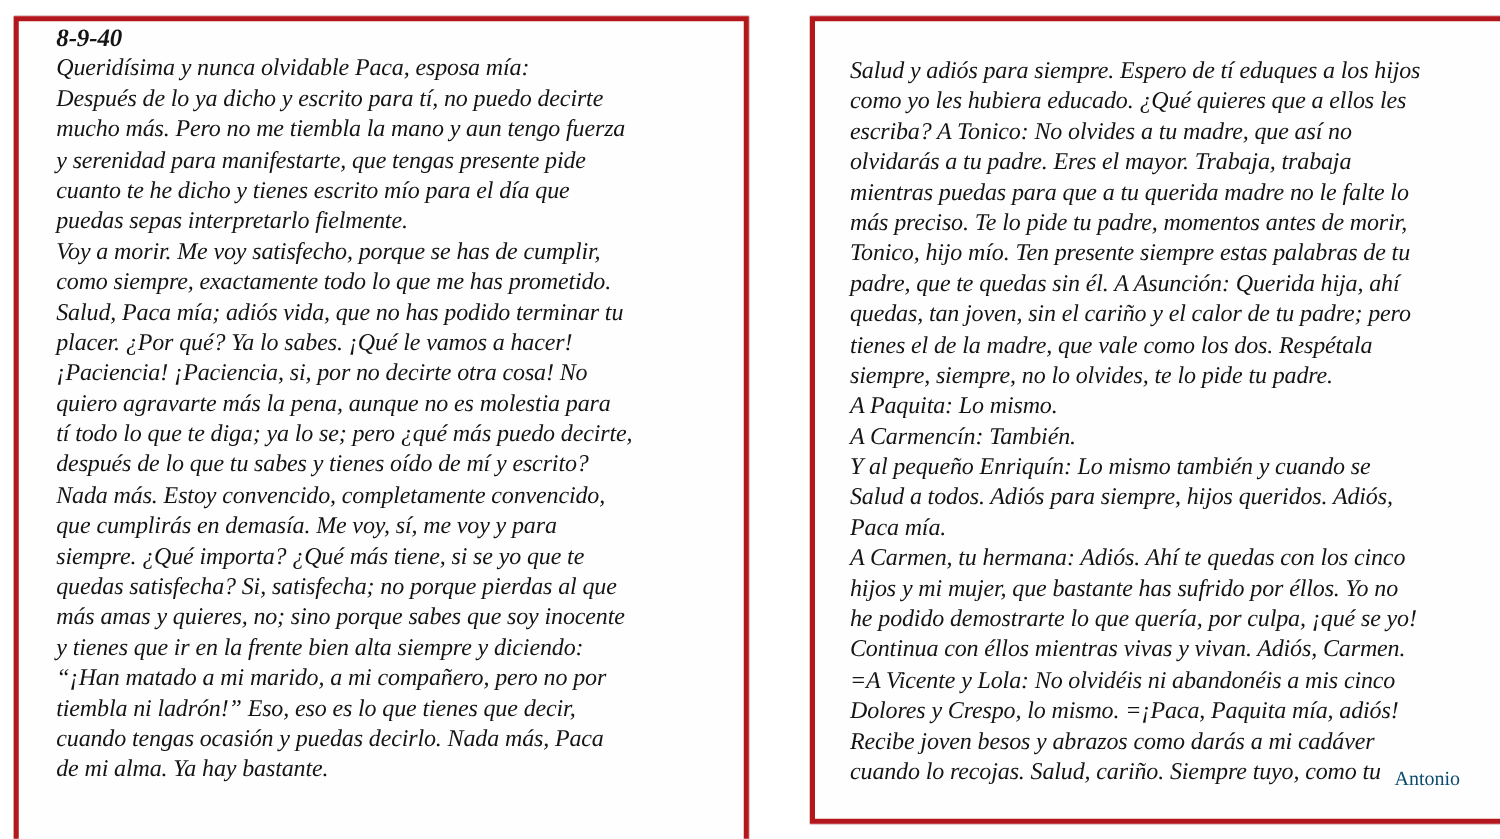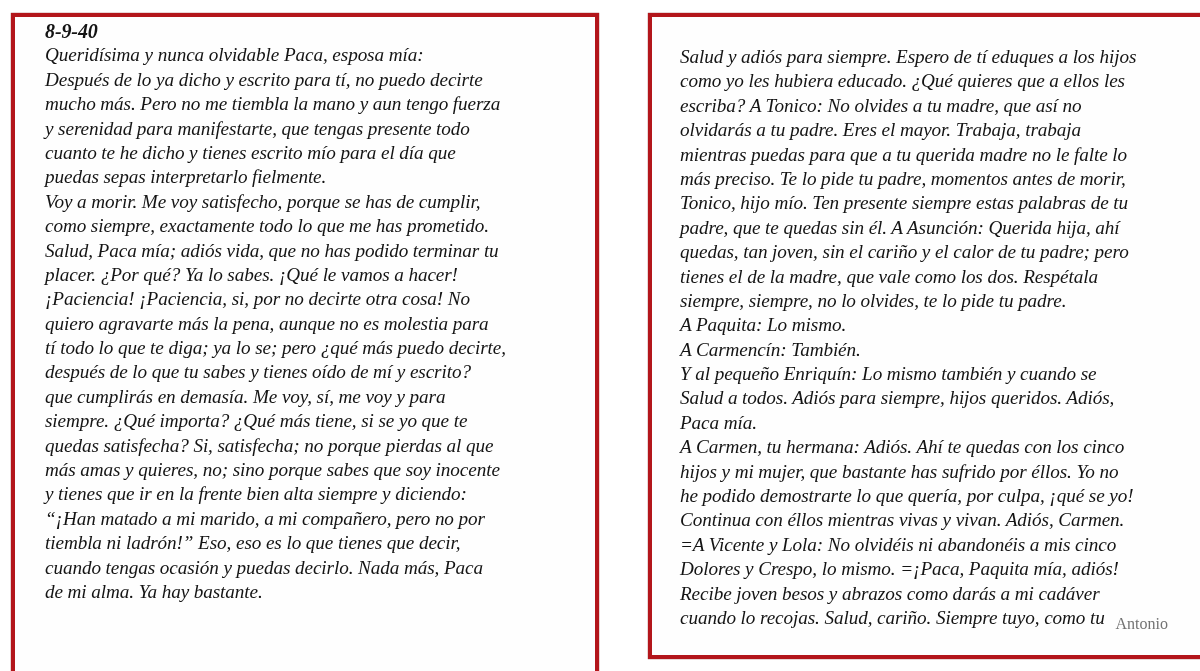--- a/index.html
+++ b/index.html
@@ -30,43 +30,44 @@
     }
     .panel-left .text { left: 30px; top: 2px; }
     .panel-right .text { left: 28px; top: 28px; }
     .line { display: block; height: 24.4px; }
     .date { font-weight: bold; font-size: 20px; }
     .signature {
       position: absolute;
       right: 76px; bottom: 22px;
       font-style: normal;
       font-size: 16px;
-      color: #737373;
+      color: #0c4a6e;
     }
   </style>
 </head>
 <body>
 
 <div class="panel panel-left">
   <div class="text">
     <span class="line date">8-9-40</span>
     <span class="line">Queridísima y nunca olvidable Paca, esposa mía:</span>
     <span class="line">Después de lo ya dicho y escrito para tí, no puedo decirte</span>
     <span class="line">mucho más. Pero no me tiembla la mano y aun tengo fuerza</span>
-    <span class="line">y serenidad para manifestarte, que tengas presente todo</span>
+    <span class="line">y serenidad para manifestarte, que tengas presente pide</span>
     <span class="line">cuanto te he dicho y tienes escrito mío para el día que</span>
     <span class="line">puedas sepas interpretarlo fielmente.</span>
     <span class="line">Voy a morir. Me voy satisfecho, porque se has de cumplir,</span>
     <span class="line">como siempre, exactamente todo lo que me has prometido.</span>
     <span class="line">Salud, Paca mía; adiós vida, que no has podido terminar tu</span>
     <span class="line">placer. ¿Por qué? Ya lo sabes. ¡Qué le vamos a hacer!</span>
     <span class="line">¡Paciencia! ¡Paciencia, si, por no decirte otra cosa! No</span>
     <span class="line">quiero agravarte más la pena, aunque no es molestia para</span>
     <span class="line">tí todo lo que te diga; ya lo se; pero ¿qué más puedo decirte,</span>
     <span class="line">después de lo que tu sabes y tienes oído de mí y escrito?</span>
+    <span class="line">Nada más. Estoy convencido, completamente convencido,</span>
     <span class="line">que cumplirás en demasía. Me voy, sí, me voy y para</span>
     <span class="line">siempre. ¿Qué importa? ¿Qué más tiene, si se yo que te</span>
     <span class="line">quedas satisfecha? Si, satisfecha; no porque pierdas al que</span>
     <span class="line">más amas y quieres, no; sino porque sabes que soy inocente</span>
     <span class="line">y tienes que ir en la frente bien alta siempre y diciendo:</span>
     <span class="line">“¡Han matado a mi marido, a mi compañero, pero no por</span>
     <span class="line">tiembla ni ladrón!” Eso, eso es lo que tienes que decir,</span>
     <span class="line">cuando tengas ocasión y puedas decirlo. Nada más, Paca</span>
     <span class="line">de mi alma. Ya hay bastante.</span>
   </div>

